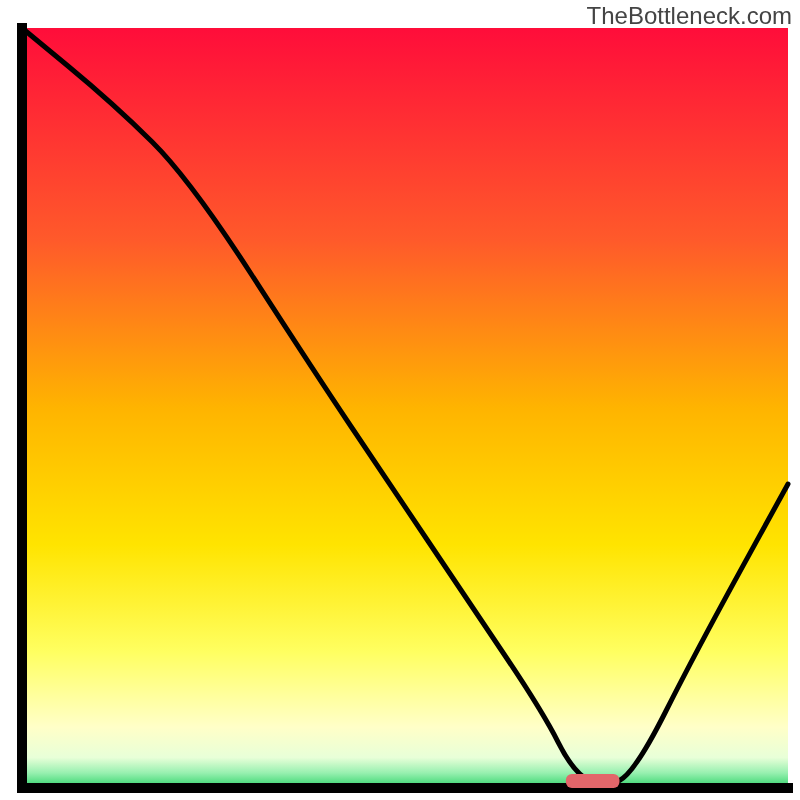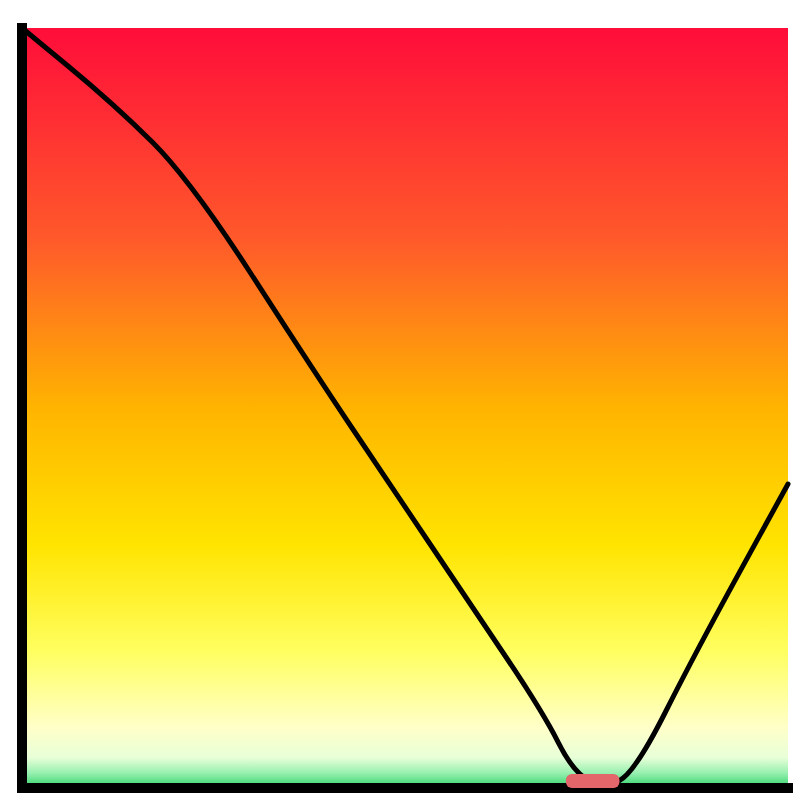--- a/index.html
+++ b/index.html
@@ -52,13 +52,14 @@
 
     <rect x="22" y="28" width="766" height="760" fill="url(#bg-grad)"></rect>
 
     <path d="M 22 28 L 22 788 L 788 788" stroke="#000000" stroke-width="10" fill="none" stroke-linecap="square"></path>
 
     <path id="curve-path" stroke="#000000" stroke-width="5" fill="none" stroke-linecap="round" stroke-linejoin="round" d="M 22 28 Q 22 28 67.96000000000001 66 Q 113.92 104 152.22 142 Q 190.52 180 251.8 275 Q 313.08 369.99999999999994 351.38 427 Q 389.68 484 427.98 541 Q 466.28 598 504.58 655 Q 542.88 712 558.2 742.4 Q 573.52 772.8 588.8399999999999 780.4 Q 604.16 788 619.48 780.4 Q 634.8000000000001 772.8 665.44 712 Q 696.08 651.2 742.04 567.6 T 788 484 "></path>
 
     <rect id="marker-rect" rx="6" ry="6" height="14" fill="#e2666a" x="565.86" width="53.620000000000005" y="774"></rect>
   </svg>
 
+  <div class="attribution">TheBottleneck.com</div>
 </div>
 
 </body></html>

